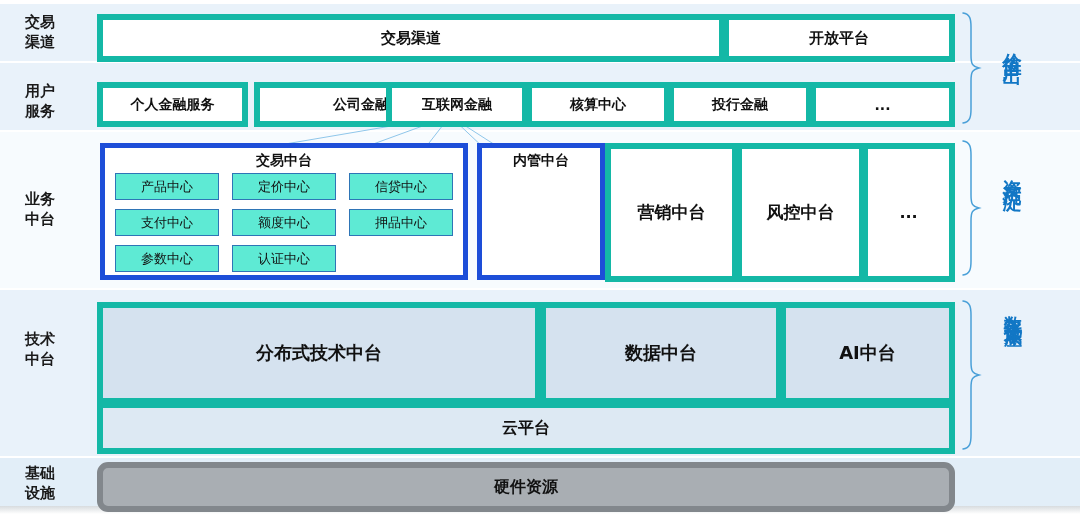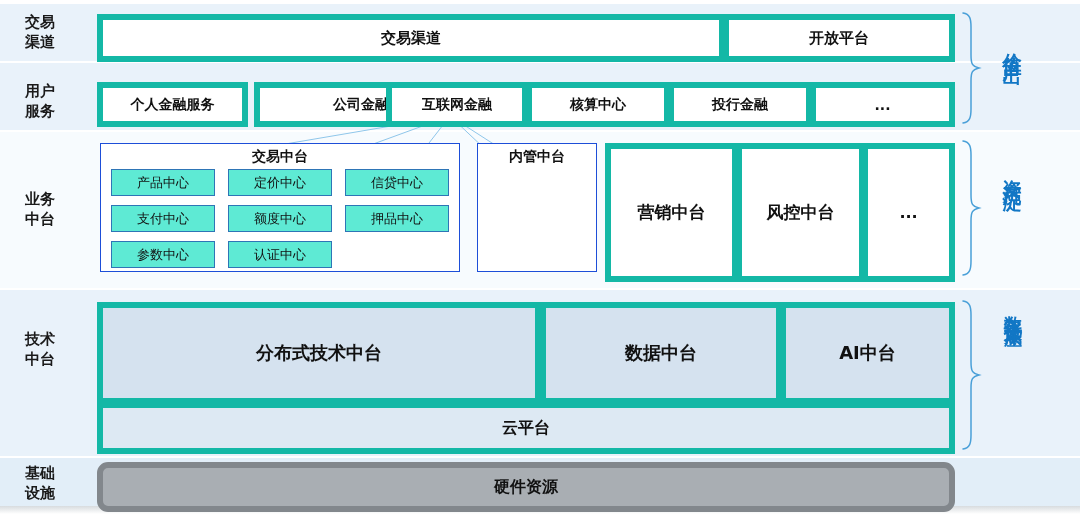--- a/index.html
+++ b/index.html
@@ -9,21 +9,21 @@
   .band-a{background:#e9f2fa;}
   .band-b{background:#f7fbfe;}
   .band-c{background:#e2eef8;}
   .rowlabel{position:absolute;left:8px;width:64px;text-align:center;font-size:15px;font-weight:bold;color:#1a1a1a;line-height:1.3;white-space:pre-line;}
   .box{position:absolute;background:#ffffff;border:6px solid #14b8a6;display:flex;align-items:center;justify-content:center;color:#111;}
   .bold{font-weight:bold;}
   .fs14{font-size:14px;} .fs15{font-size:15px;} .fs16{font-size:16px;} .fs17{font-size:17px;} .fs18{font-size:18px;}
   .fill{background:#d5e2ef;}
   .cloudfill{background:#dde9f3;}
   .grayfill{background:#a9aeb3;border-color:#82878c;border-radius:11px;}
-  .group{position:absolute;top:143px;height:127px;background:#ffffff;border:1px solid #1d4ed8;text-align:right;}
+  .group{position:absolute;top:143px;height:127px;background:#ffffff;border:5px solid #1d4ed8;text-align:right;}
   .group-title{height:25px;display:flex;align-items:center;justify-content:center;font-weight:bold;font-size:14px;color:#111;}
   .grid{display:grid;gap:9px 13px;padding:0 10px;}
   .grid3{grid-template-columns:repeat(3,1fr);}
   .grid1{grid-template-columns:1fr;}
   .cell{height:25px;border:1px solid #2e75b6;background:#5eead4;display:flex;align-items:center;justify-content:center;font-size:13px;color:#111;}
   .connectors{position:absolute;left:0;top:0;pointer-events:none;}
   .brace{position:absolute;}
   .vlabel{position:absolute;writing-mode:vertical-rl;text-orientation:upright;font-weight:bold;color:#1277c5;}
   .shadow{position:absolute;left:0;top:506px;width:1080px;height:8px;background:linear-gradient(180deg,#c2c8cd,rgba(255,255,255,0));opacity:.65;}
 </style>

